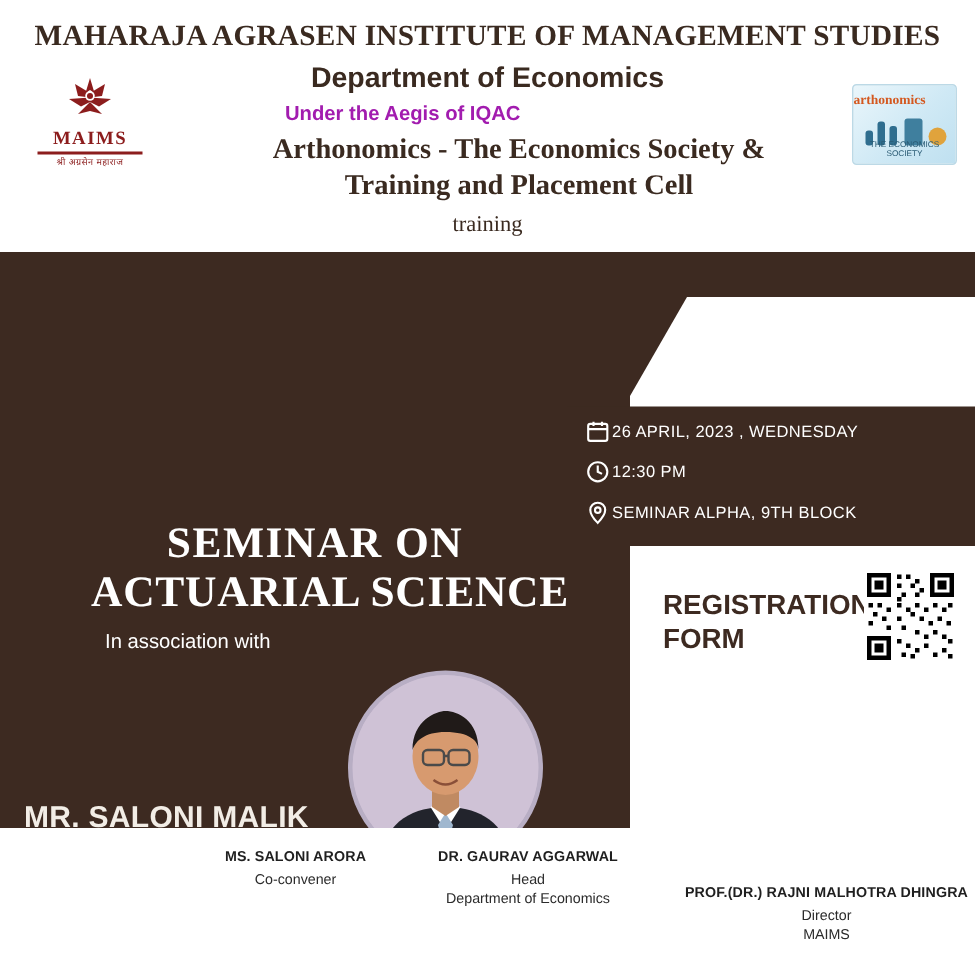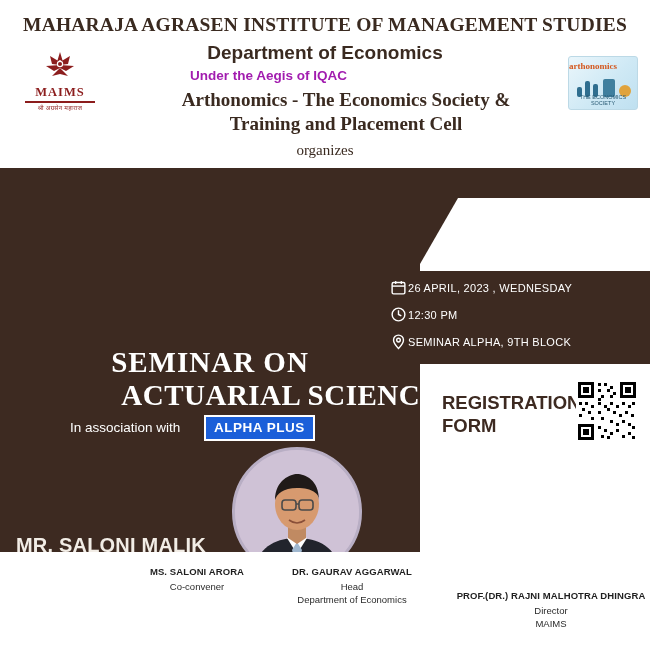--- a/index.html
+++ b/index.html
@@ -180,21 +180,21 @@
     text-align: center;
     font-family: "Liberation Serif", serif;
     font-weight: bold;
     font-size: 29px;
     letter-spacing: 1px;
     color: #ffffff;
   }
   .seminar-2 {
     position: absolute;
     left: 0; top: 211px; width: 440px;
-    text-align: right;
+    text-align: center;
     font-family: "Liberation Serif", serif;
     font-weight: bold;
     font-size: 29px;
     letter-spacing: .5px;
     color: #ffffff;
   }
   .assoc {
     position: absolute;
     left: 70px; top: 252px;
     font-size: 13.5px;
@@ -344,21 +344,21 @@
         <span class="ai" style="left:44px; top:10px; width:12px; height:12px; border-radius:50%; background:#e0a33c;"></span>
       </div>
       <div class="arth-sub">THE ECONOMICS SOCIETY</div>
     </div>
 
     <div class="title-line-1">MAHARAJA AGRASEN INSTITUTE OF MANAGEMENT STUDIES</div>
     <div class="title-line-2">Department of Economics</div>
     <div class="title-line-3">Under the Aegis of IQAC</div>
     <div class="title-line-4" style="white-space:pre-line;margin-left:21px;">Arthonomics - The Economics Society &amp;
 Training and Placement Cell</div>
-    <div class="title-line-5">organizes</div>
+    <div class="title-line-5">training</div>
   </div>
 
   <div class="brown">
 
     <div class="white-wedge"></div>
 
     <div class="details-panel">
       <div class="detail-row r1">
         <span class="detail-icon">
           <svg width="17" height="17" viewBox="0 0 24 24" fill="none" stroke="#ffffff" stroke-width="2">
@@ -387,21 +387,20 @@
           </svg>
         </span>
         <span>SEMINAR ALPHA, 9TH BLOCK</span>
       </div>
     </div>
 
     <div class="seminar-1">SEMINAR  ON</div>
     <div class="seminar-2">ACTUARIAL SCIENCE</div>
 
     <div class="assoc">In association with</div>
-    <div class="alpha-badge">ALPHA PLUS</div>
 
     <div class="photo">
       <svg width="124" height="124" viewBox="0 0 124 124" aria-hidden="true">
         <defs>
           <clipPath id="circ">
               <circle cx="62" cy="62" r="62"></circle>
             </clipPath>
         </defs>
         <g clip-path="url(#circ)">
           <rect width="124" height="124" fill="#cfc2d6"></rect>

